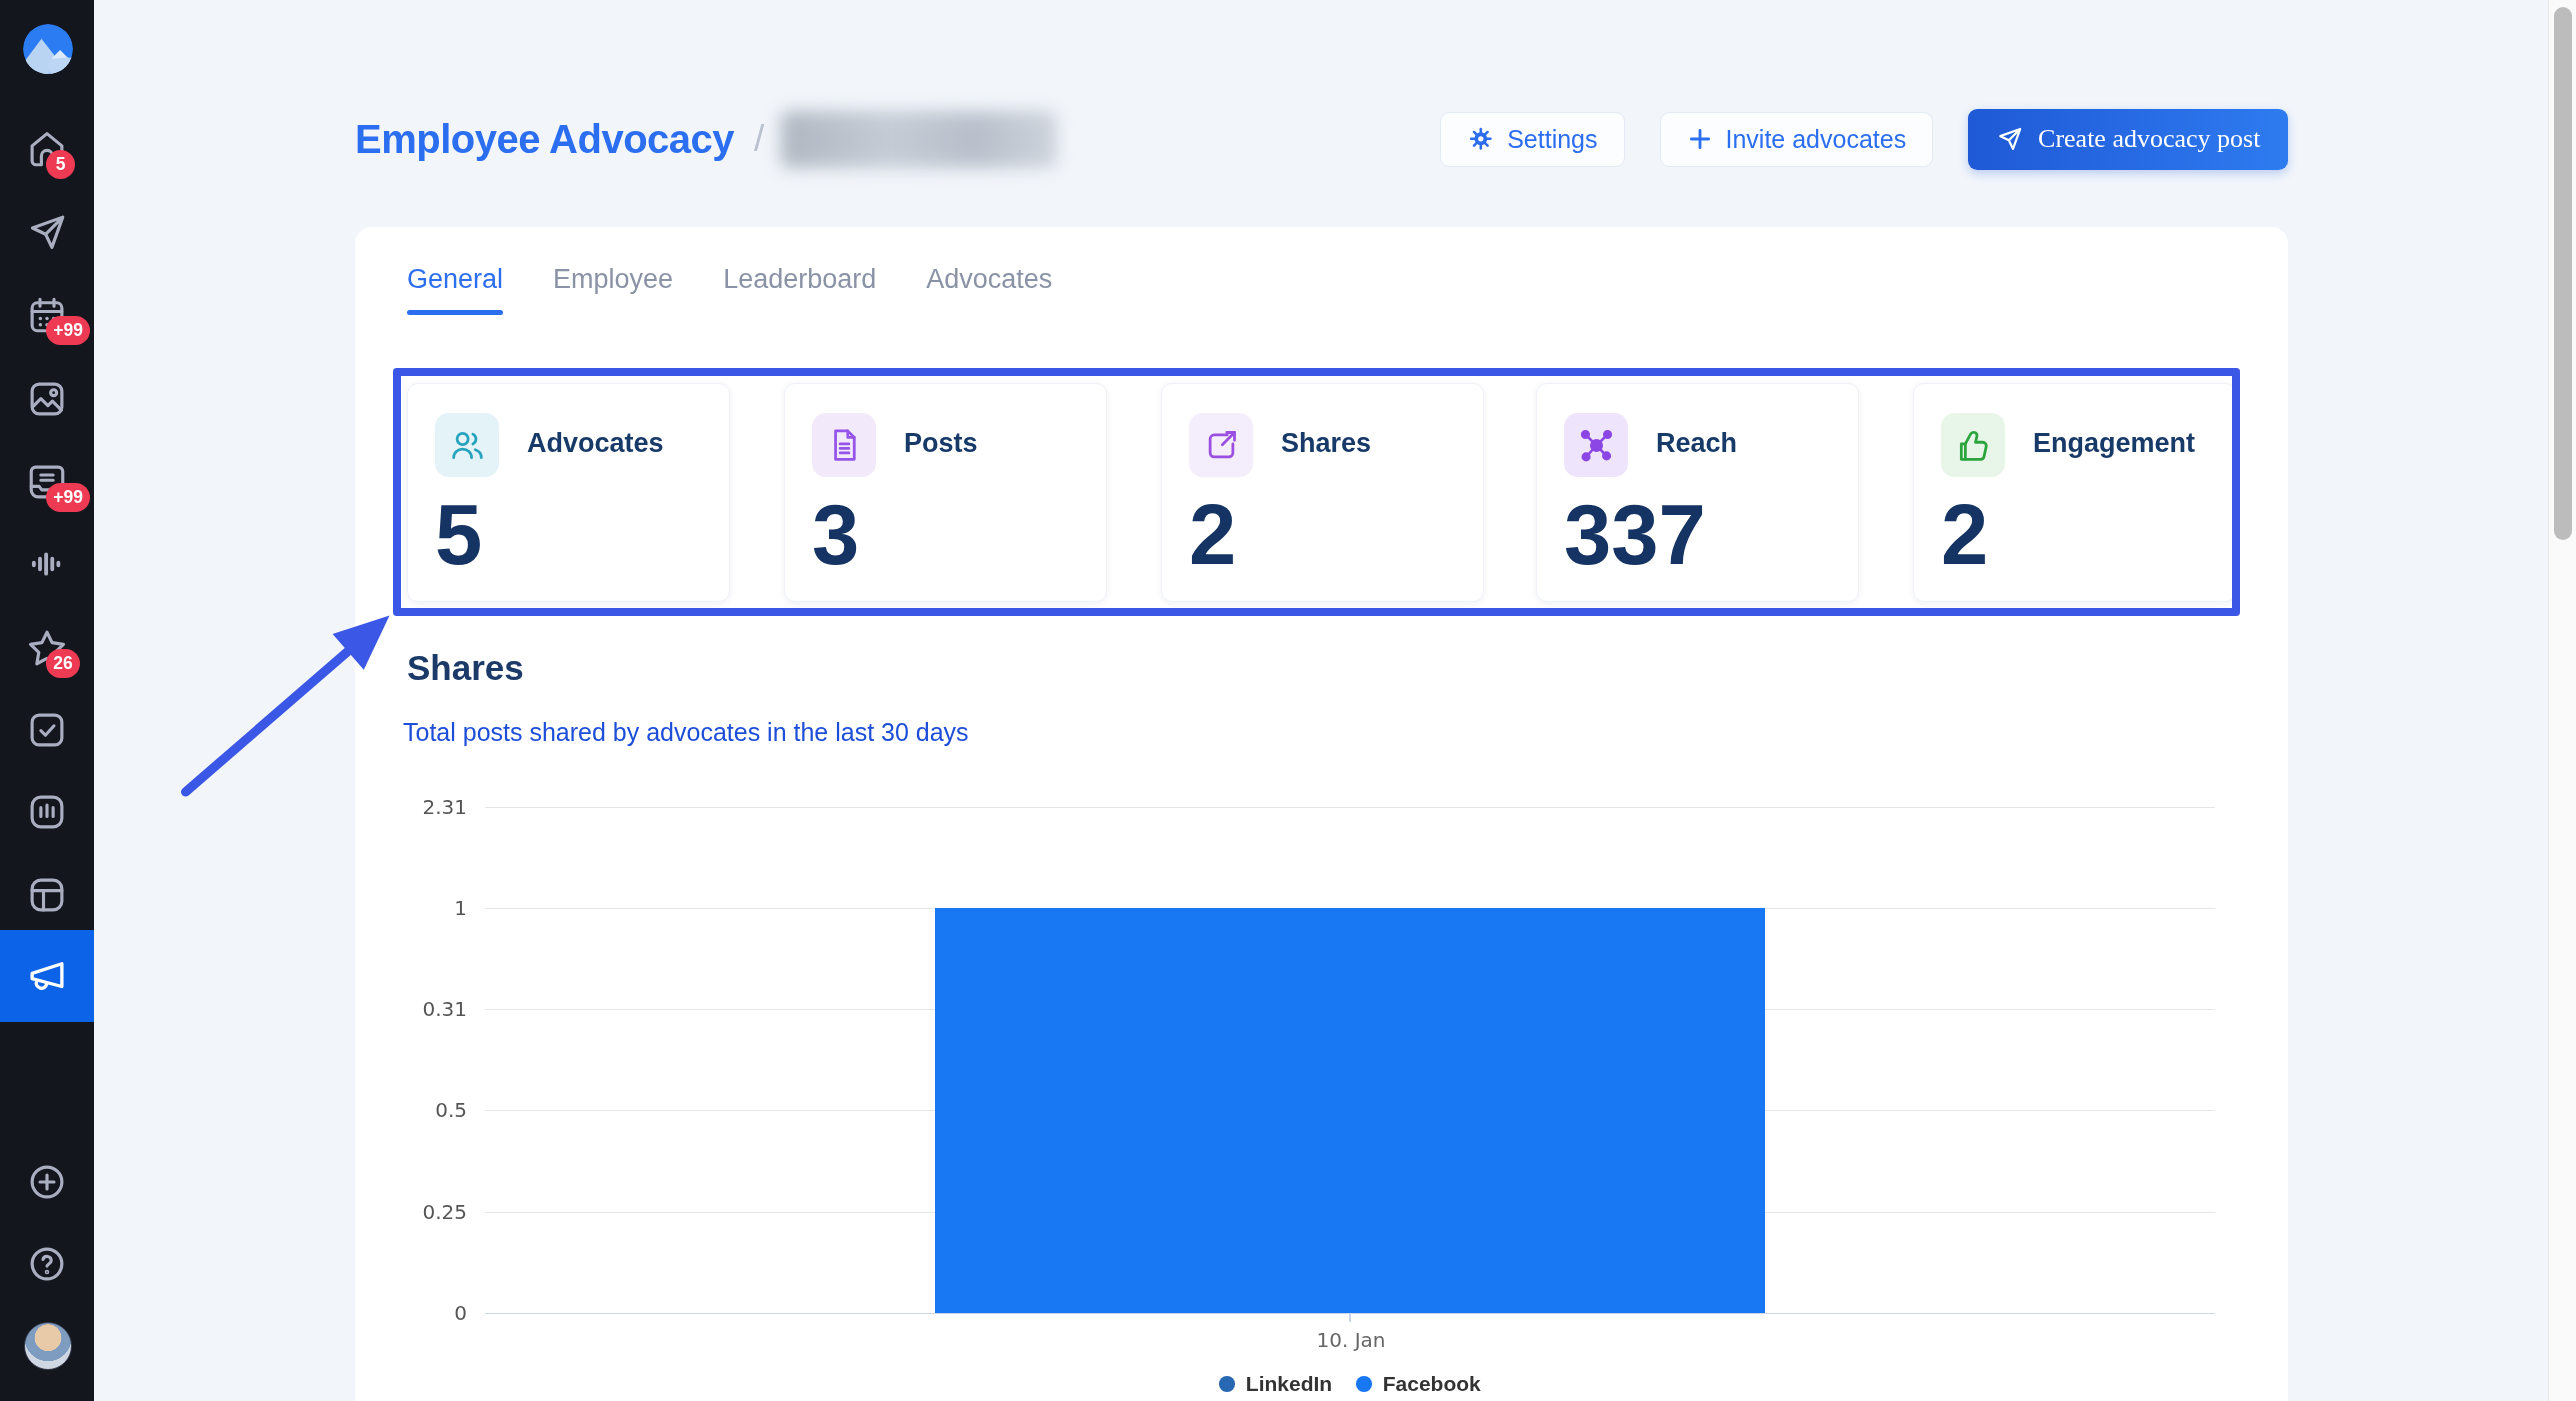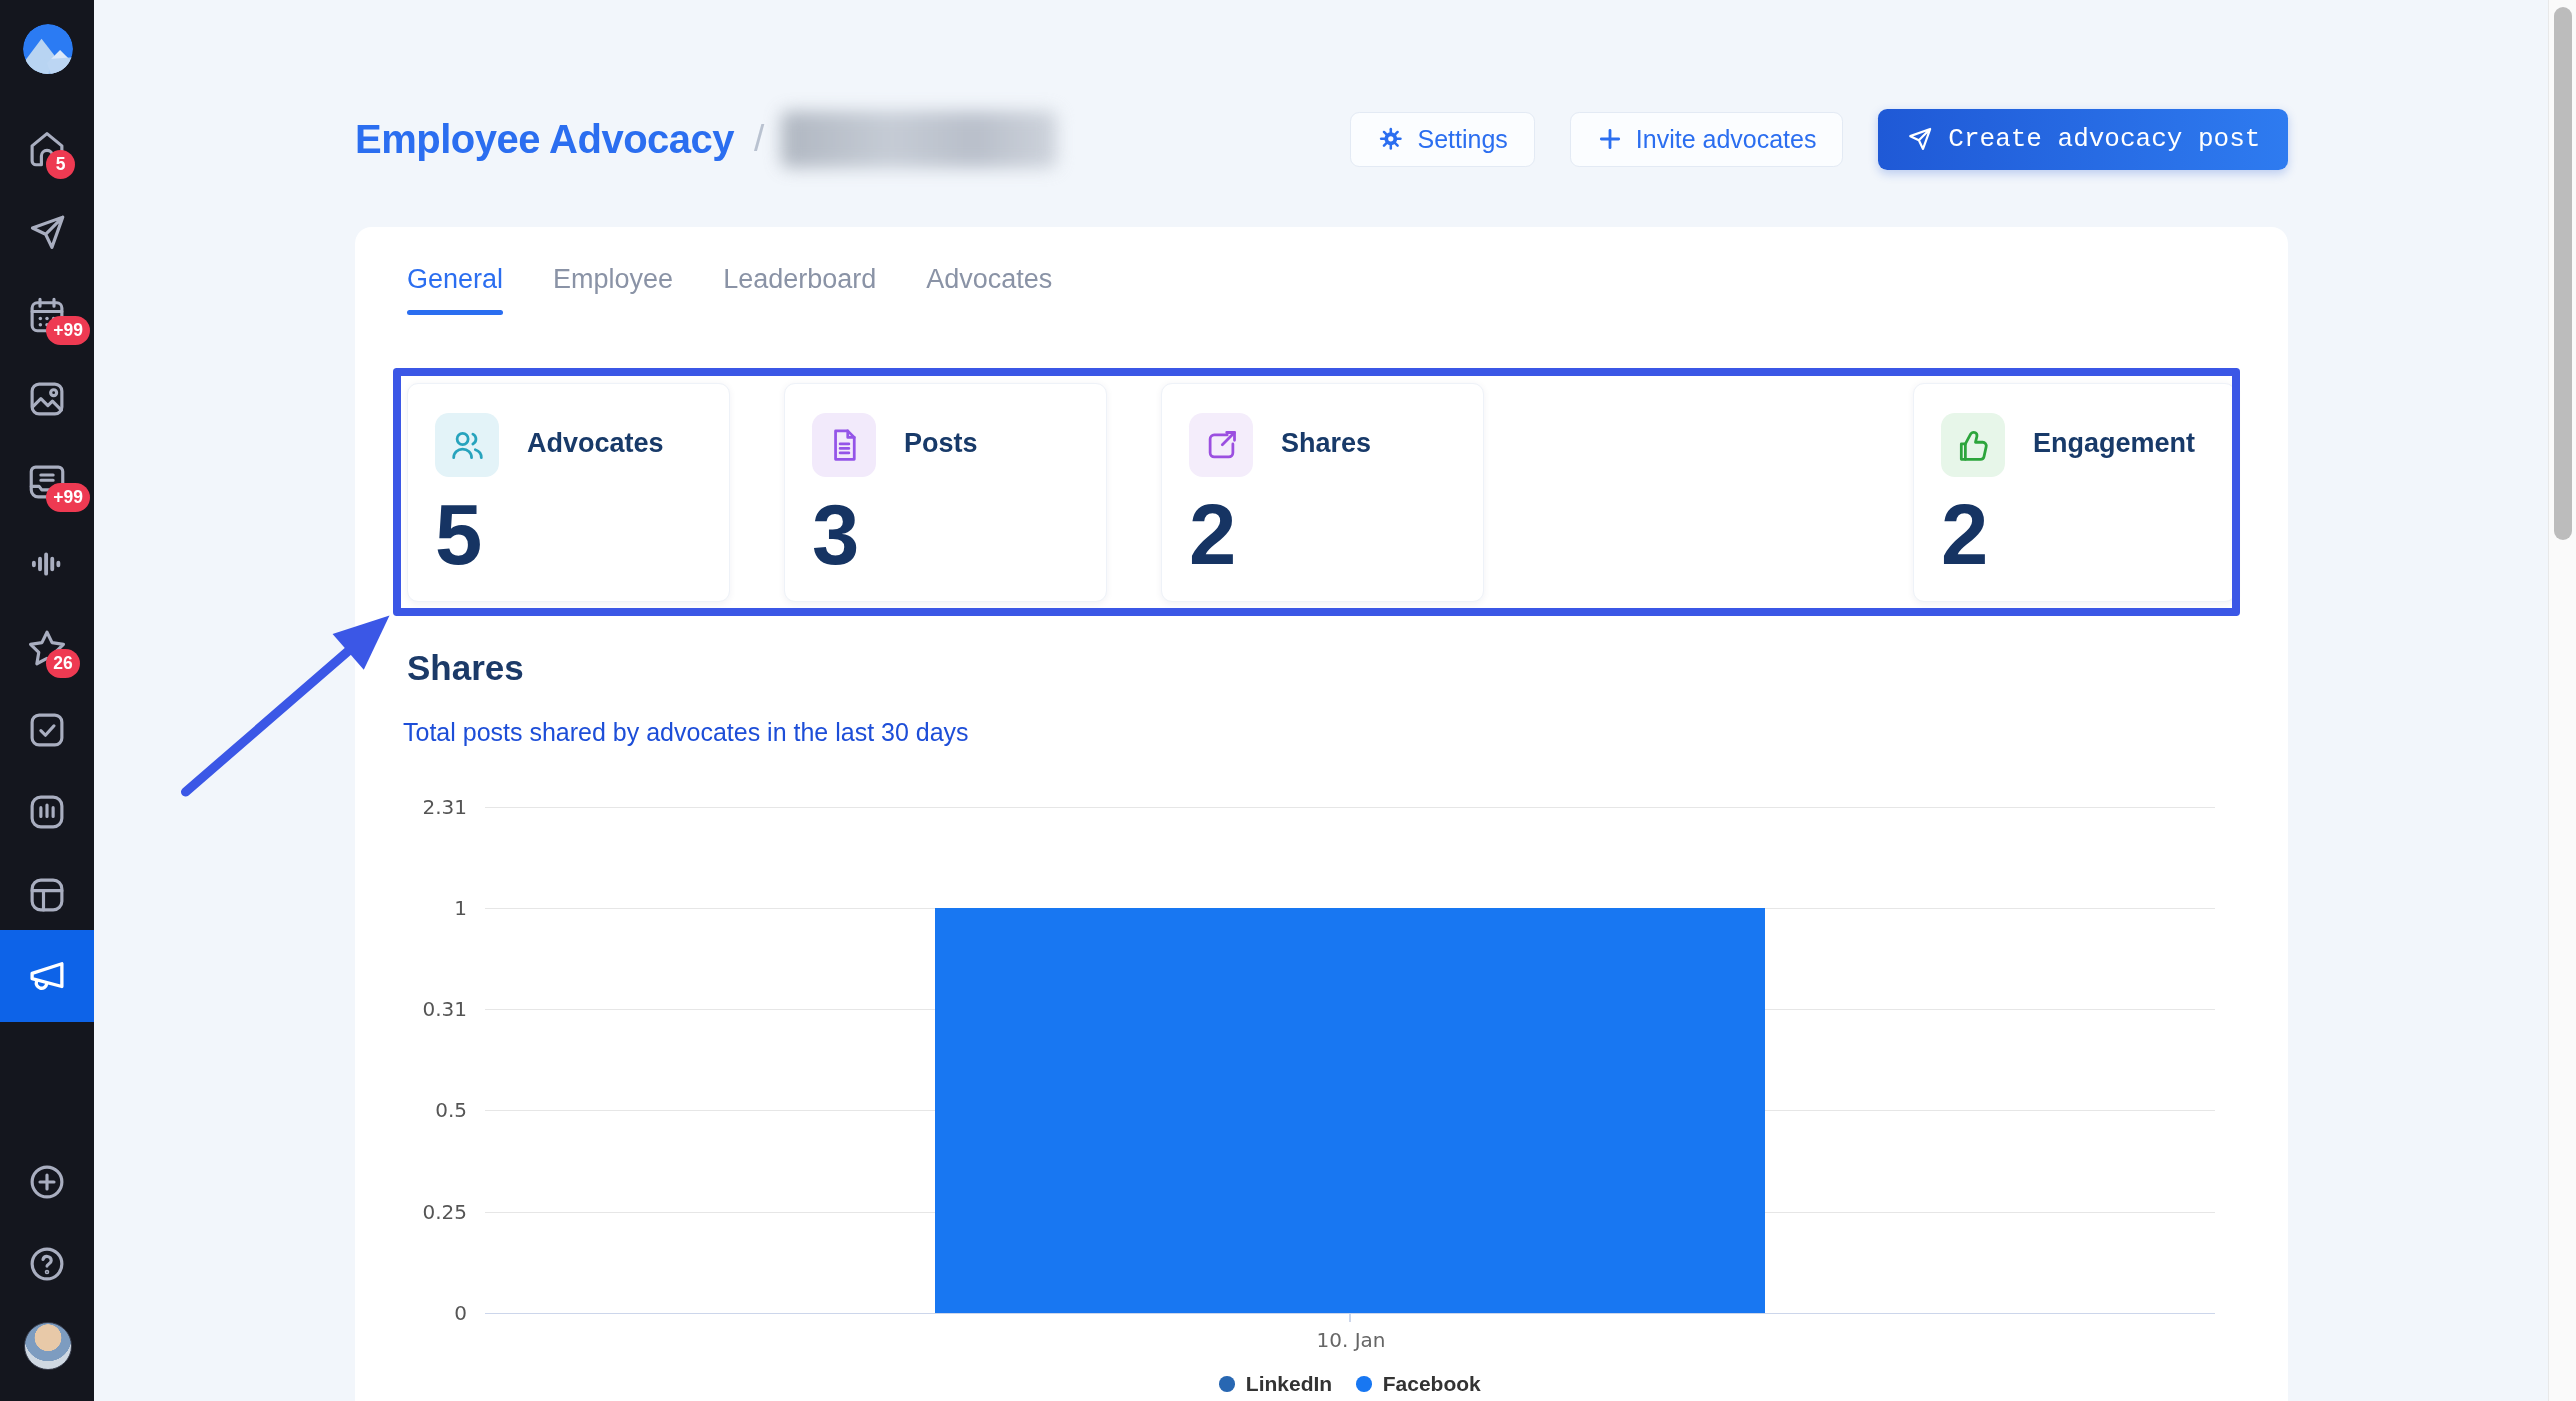--- a/index.html
+++ b/index.html
@@ -21,21 +21,21 @@
   
   .header { position:absolute; left:355px; top:103px; right:288px; height:72px; display:flex; align-items:center; }
   .page-title { color:#2b6ef0; font-size:40px; font-weight:bold; letter-spacing:-0.5px; }
   .title-sep { color:#b9c2d0; font-size:37px; margin:0 16.5px 0 20px; font-weight:300; }
   .blurred-name { width:276px; height:57px; border-radius:7.3px; background:linear-gradient(90deg,#9aa2ae,#b7bec9 40%,#a6adba 70%,#c2c8d2); filter:blur(8.3px); opacity:.75; }
   .header-actions { margin-left:auto; display:flex; align-items:center; gap:35px; }
   .btn-light { display:flex; align-items:center; gap:13px; height:55px; padding:0 26px; background:#fbfdff; border:1.8px solid #e3eaf4;
                border-radius:9.2px; color:#2b6ef0; font-size:25px; cursor:pointer; font-family:"Liberation Sans",sans-serif; }
   .btn-primary { display:flex; align-items:center; gap:14.7px; height:61px; padding:0 27.6px; border:none; border-radius:9.2px;
                  background:linear-gradient(90deg,#1f59d6,#2e7bf0); color:#fff; font-size:26px; cursor:pointer;
-                 box-shadow:0 3.7px 9.2px rgba(31,89,214,.25); font-family:Liberation Mono, monospace; }
+                 box-shadow:0 3.7px 9.2px rgba(31,89,214,.25); font-family:Liberation Serif, serif; }
 
   
   .panel { position:absolute; left:355px; top:227px; width:1933px; height:1175px; background:#ffffff; border-radius:16.5px 16.5px 0 0; }
 
   
   .tabs { position:absolute; left:52px; top:37px; display:flex; gap:50px; }
   .tab { font-size:27px; color:#8a93a6; padding-bottom:20px; position:relative; cursor:pointer; }
   .tab.active { color:#2b6ef0; }
   .tab.active::after { content:""; position:absolute; left:0; right:0; bottom:0; height:4.6px; background:#2b6ef0; border-radius:2.8px; }
 
@@ -271,20 +271,34 @@
         <svg viewBox="0 0 24 24" fill="none" stroke="currentColor" stroke-width="1.7" stroke-linecap="round" stroke-linejoin="round">
             <path d="M15.5 5.5H7.5a2.5 2.5 0 0 0-2.5 2.5v8.5a2.5 2.5 0 0 0 2.5 2.5h9a2.5 2.5 0 0 0 2.5-2.5v-5.5"></path>
             <path d="M12.5 11.5 20 4"></path>
             <path d="M15.2 4H20v4.8"></path>
           </svg>
       </div>
       <div class="stat-label">Shares</div>
       <div class="stat-value">2</div>
     </div>
 
+    <div class="stat-card" style="left:1181px">
+      <div class="stat-tile tile-reach">
+        <svg viewBox="0 0 24 24" fill="currentColor" stroke="currentColor" stroke-width="1.6" stroke-linecap="round">
+            <circle cx="12" cy="12" r="3.2"></circle>
+            <path d="M10 10 5.8 5.8M14 10l4.2-4.2M10 14l-3.7 4.4M14 14l3.5 3.8" fill="none"></path>
+            <circle cx="5.2" cy="5.2" r="2"></circle>
+            <circle cx="18.8" cy="5.2" r="2"></circle>
+            <circle cx="5.6" cy="19" r="2"></circle>
+            <circle cx="18.2" cy="18.4" r="2"></circle>
+          </svg>
+      </div>
+      <div class="stat-label">Reach</div>
+      <div class="stat-value">337</div>
+    </div>
 
     <div class="stat-card" style="left:1558px">
       <div class="stat-tile tile-engagement">
         <svg viewBox="0 0 24 24" fill="none" stroke="currentColor" stroke-width="1.7" stroke-linecap="round" stroke-linejoin="round">
             <path d="M4.5 11h2.5v9.5H4.5z"></path>
             <path d="M7 20.5h9.3a2.2 2.2 0 0 0 2.2-1.8l1.3-6a2.2 2.2 0 0 0-2.2-2.7h-4.4l.9-3.6A2.1 2.1 0 0 0 10.2 5L7 11"></path>
           </svg>
       </div>
       <div class="stat-label">Engagement</div>
       <div class="stat-value">2</div>

